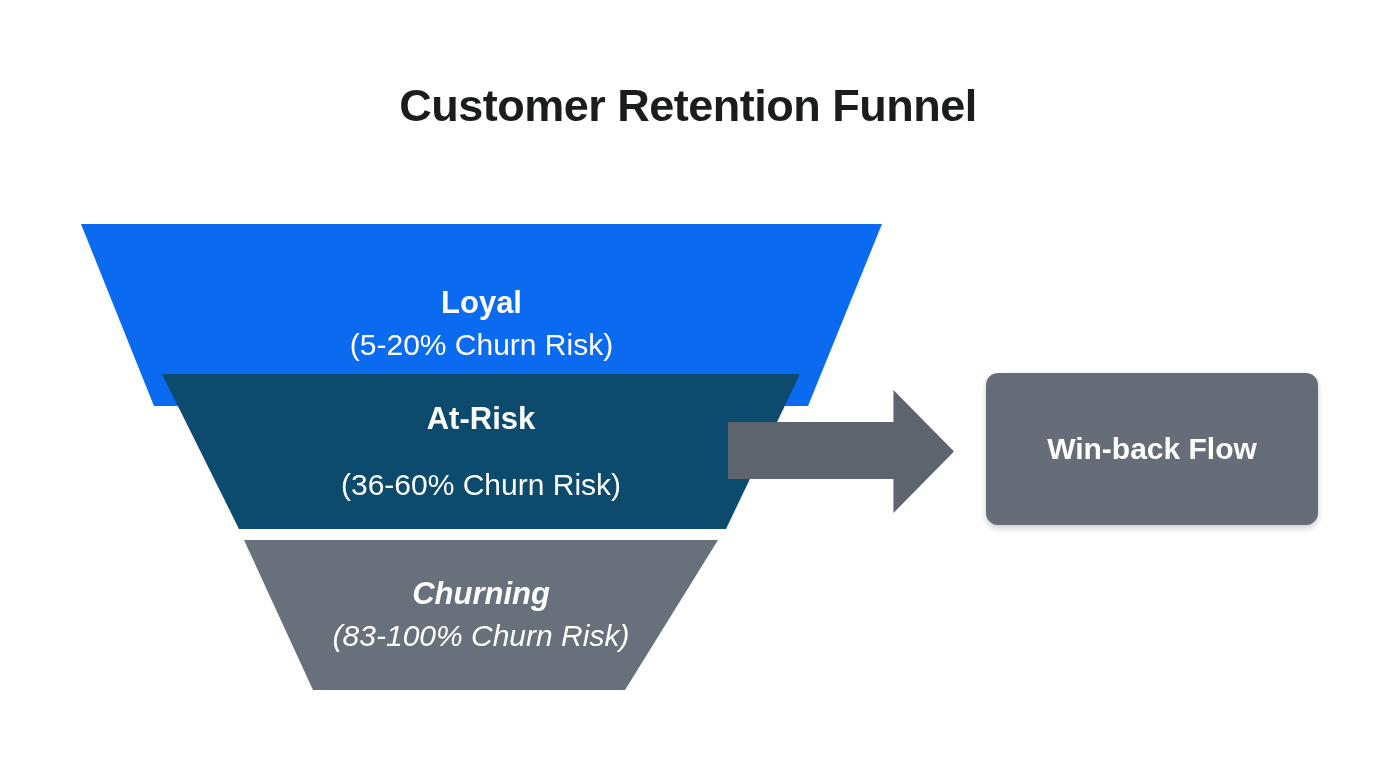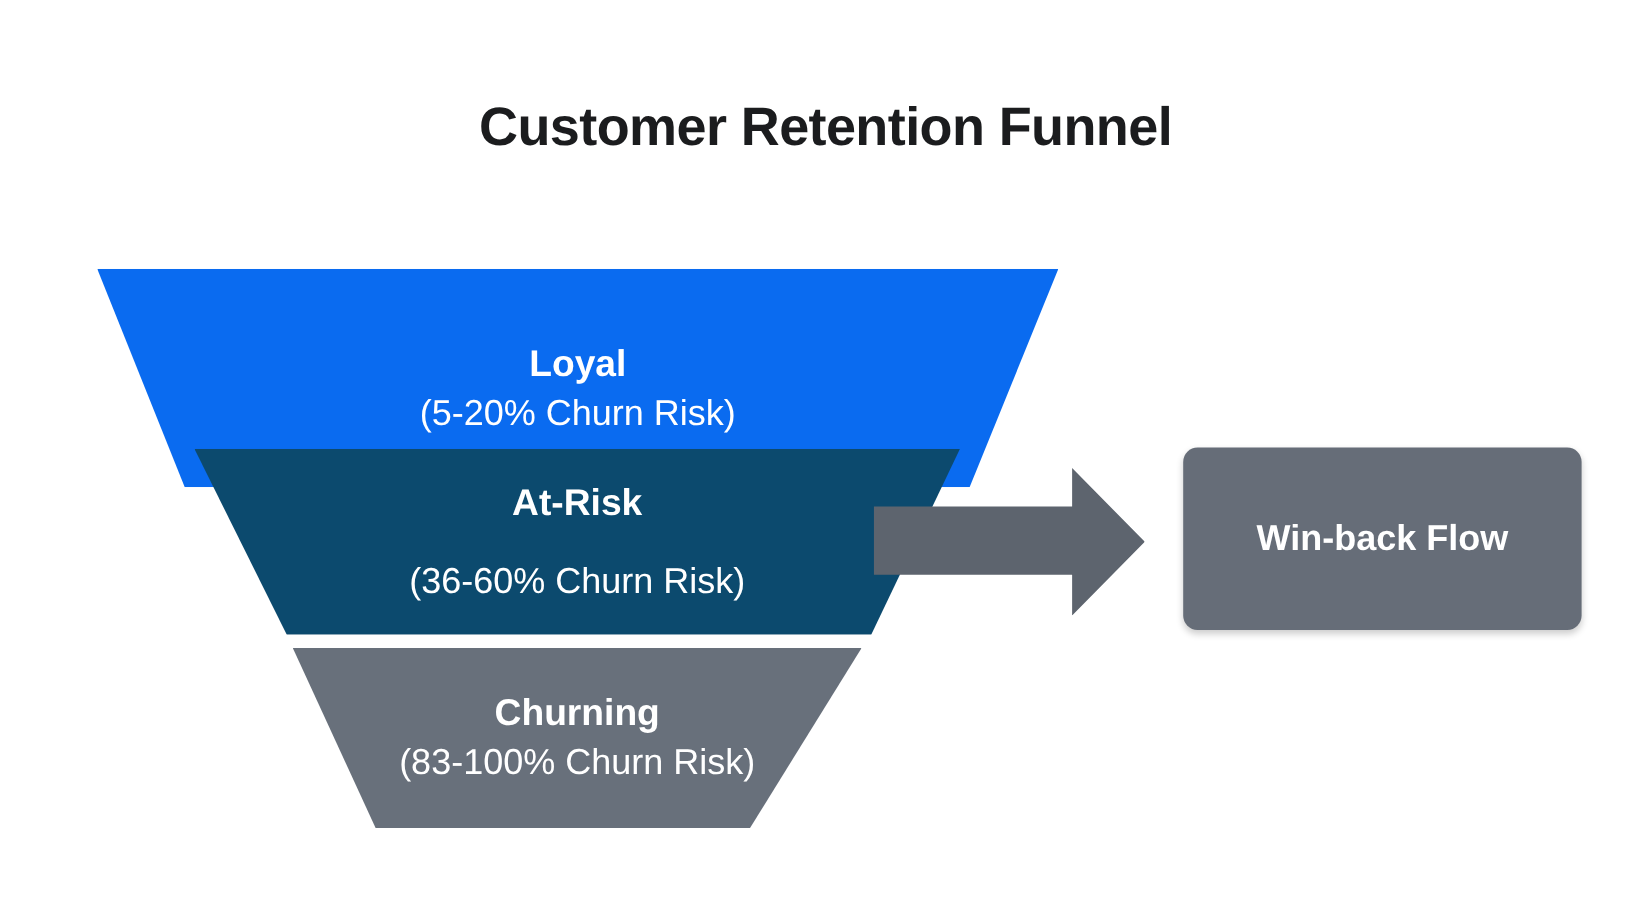--- a/index.html
+++ b/index.html
@@ -48,20 +48,21 @@
     clip-path: polygon(0% 0%, 100% 0%, 90.76% 100%, 9.11% 100%);
     padding-top: 18px;
   }
   .stage-at-risk {
     left: 162px; top: 374px; width: 638px; height: 155px;
     clip-path: polygon(0% 0%, 100% 0%, 88.40% 100%, 12.07% 100%);
   }
   .stage-churning {
     left: 244px; top: 540px; width: 474px; height: 150px;
     clip-path: polygon(0% 0%, 100% 0%, 80.38% 100%, 14.56% 100%);
+    font-style: italic;
   }
   .flow-arrow {
     position: absolute;
     left: 728px; top: 390px; width: 226px; height: 123px;
     clip-path: polygon(0% 26%, 73.2% 26%, 73.2% 0%, 100% 50%, 73.2% 100%, 73.2% 72.4%, 0% 72.4%);
   }
   .annotation-box {
     position: absolute;
     left: 968px; top: 373px; width: 332px; height: 152px;
     border-radius: 12px;

